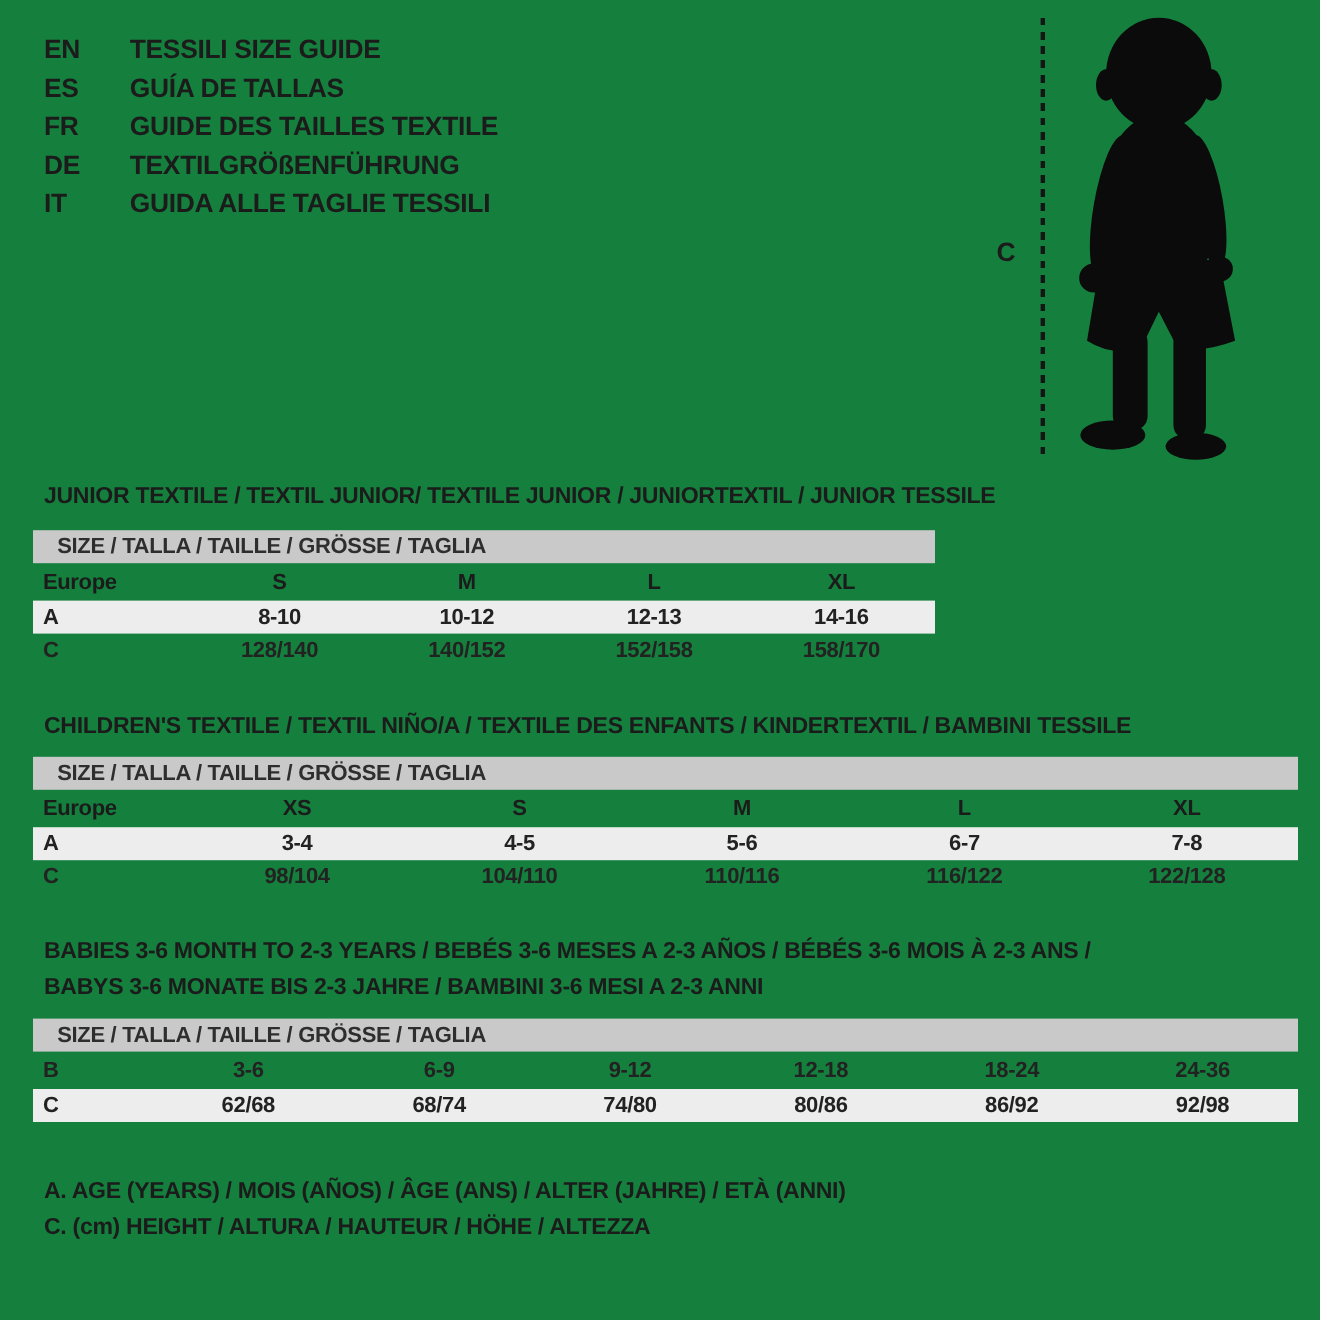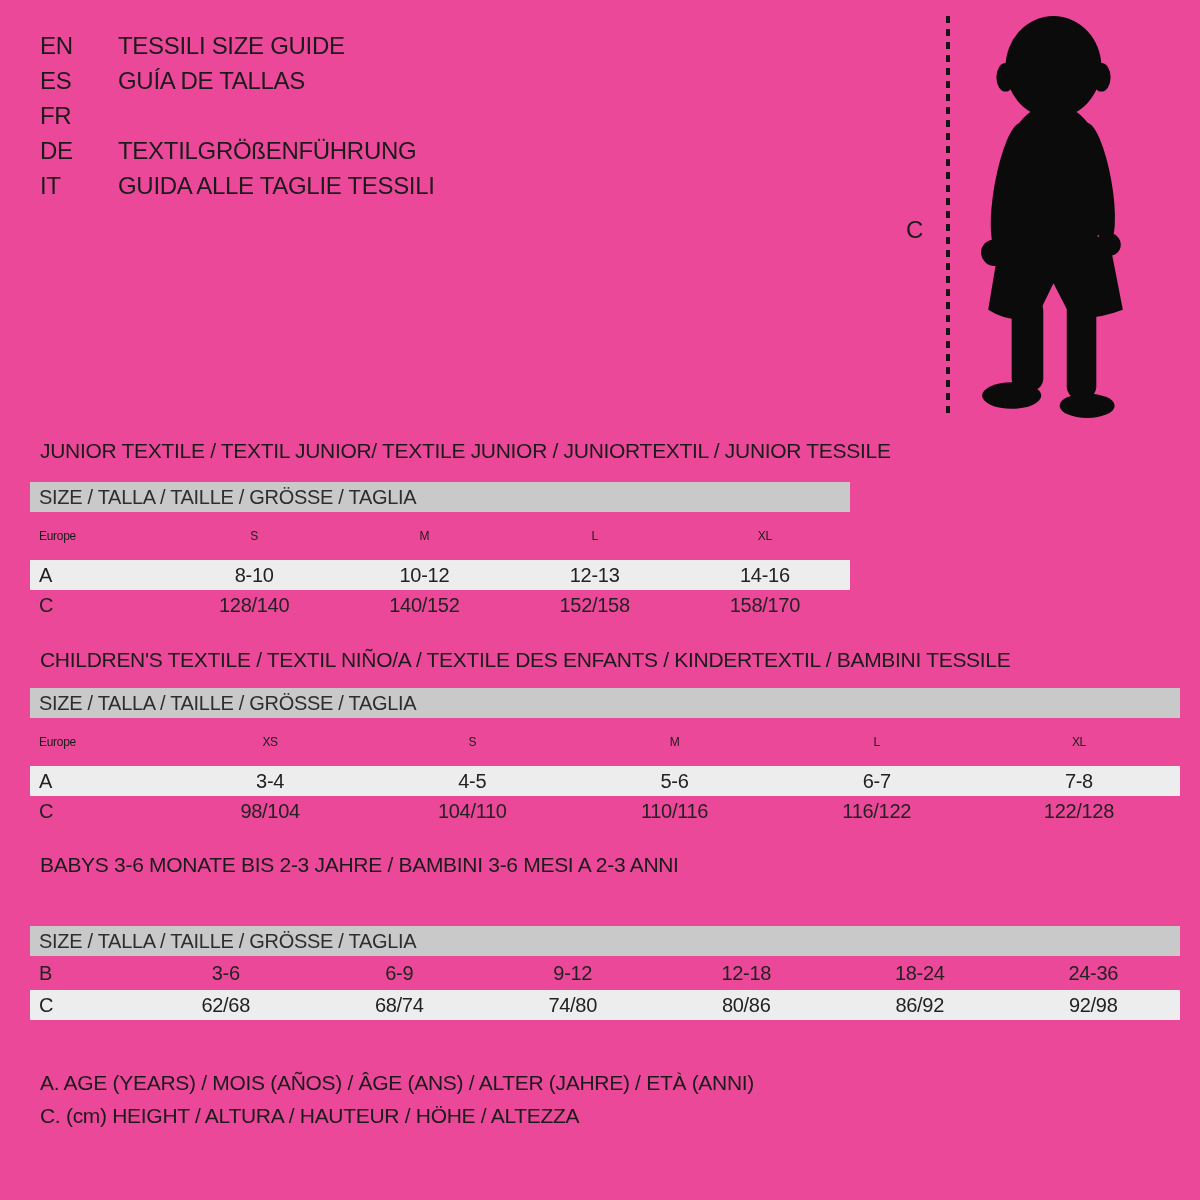--- a/index.html
+++ b/index.html
@@ -1,18 +1,18 @@
 <!DOCTYPE html>
 <html><head>
 <meta charset="utf-8">
 <style>
   html,body { margin:0; padding:0; background:#ffffff; }
   .canvas {
-    position:relative; width:1200px; height:1200px; background:#ec4899;
-    font-family:"Liberation Sans", sans-serif; font-weight:400; color:#1b1b1b;
+    position:relative; width:1200px; height:1200px; background:#15803d;
+    font-family:"Liberation Sans", sans-serif; font-weight:700; color:#1b1b1b;
     overflow:hidden; letter-spacing:-0.3px;
   }
 
   
   .lang-list { position:absolute; left:40px; top:28px; }
   .lang-row { display:flex; height:35px; align-items:center; font-size:24px; }
   .lang-code { width:78px; }
 
   
   .c-label { position:absolute; left:906px; top:216px; font-size:24px; }
@@ -21,23 +21,23 @@
     background:repeating-linear-gradient(to bottom, #151515 0 7px, transparent 7px 13px);
   }
   .silhouette { position:absolute; left:962px; top:12px; }
 
   
   .sec-title { position:absolute; font-size:21px; white-space:nowrap; }
   .sec-title .line { line-height:33px; }
 
   
   .table { position:absolute; }
-  .band { height:30px; line-height:31px; background:#c9c9c9; padding-left:9px; font-size:20px; color:#2e2e2e; }
+  .band { height:30px; line-height:31px; background:#c9c9c9; padding-left:22px; font-size:20px; color:#2e2e2e; }
   .row { display:flex; align-items:center; }
-  .thead { height:48px; font-size:12px; }
+  .thead { height:34px; font-size:20px; }
   .datarow { height:30px; font-size:20px; color:#222; }
   .striped { background:#ededed; }
   .cell { flex:1; text-align:center; }
   .cell.label { flex:0 0 130px; text-align:left; padding-left:9px; }
   .tbl-babies .cell.label { flex-basis:100px; }
 
   
   .legend { position:absolute; left:40px; top:1066px; font-size:21px; }
   .legend-line { line-height:33px; }
 </style>
@@ -50,20 +50,21 @@
     <div class="lang-row">
       <span class="lang-code">EN</span>
       <span class="lang-title">TESSILI SIZE GUIDE</span>
     </div>
     <div class="lang-row">
       <span class="lang-code">ES</span>
       <span class="lang-title">GUÍA DE TALLAS</span>
     </div>
     <div class="lang-row">
       <span class="lang-code">FR</span>
+      <span class="lang-title">GUIDE DES TAILLES TEXTILE</span>
     </div>
     <div class="lang-row">
       <span class="lang-code">DE</span>
       <span class="lang-title">TEXTILGRÖßENFÜHRUNG</span>
     </div>
     <div class="lang-row">
       <span class="lang-code">IT</span>
       <span class="lang-title">GUIDA ALLE TAGLIE TESSILI</span>
     </div>
   </div>
@@ -141,20 +142,21 @@
       <span class="cell label">C</span>
       <span class="cell">98/104</span>
       <span class="cell">104/110</span>
       <span class="cell">110/116</span>
       <span class="cell">116/122</span>
       <span class="cell">122/128</span>
     </div>
   </div>
 
   <div class="sec-title" style="left:40px; top:848px;">
+    <div class="line">BABIES 3-6 MONTH TO 2-3 YEARS / BEBÉS 3-6 MESES A 2-3 AÑOS / BÉBÉS 3-6 MOIS À 2-3 ANS /</div>
     <div class="line">BABYS 3-6 MONATE BIS 2-3 JAHRE / BAMBINI 3-6 MESI A 2-3 ANNI</div>
   </div>
   <div class="table tbl-babies" style="left:30px; top:926px; width:1150px;">
     <div class="band">SIZE / TALLA / TAILLE / GRÖSSE / TAGLIA</div>
     <div class="row thead datarow" style="height:34px;">
       <span class="cell label">B</span>
       <span class="cell">3-6</span>
       <span class="cell">6-9</span>
       <span class="cell">9-12</span>
       <span class="cell">12-18</span>

